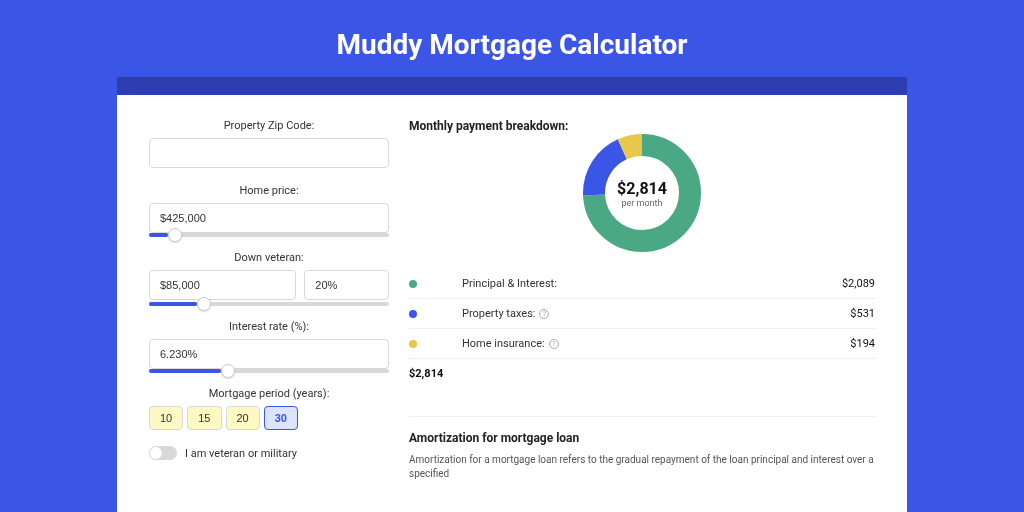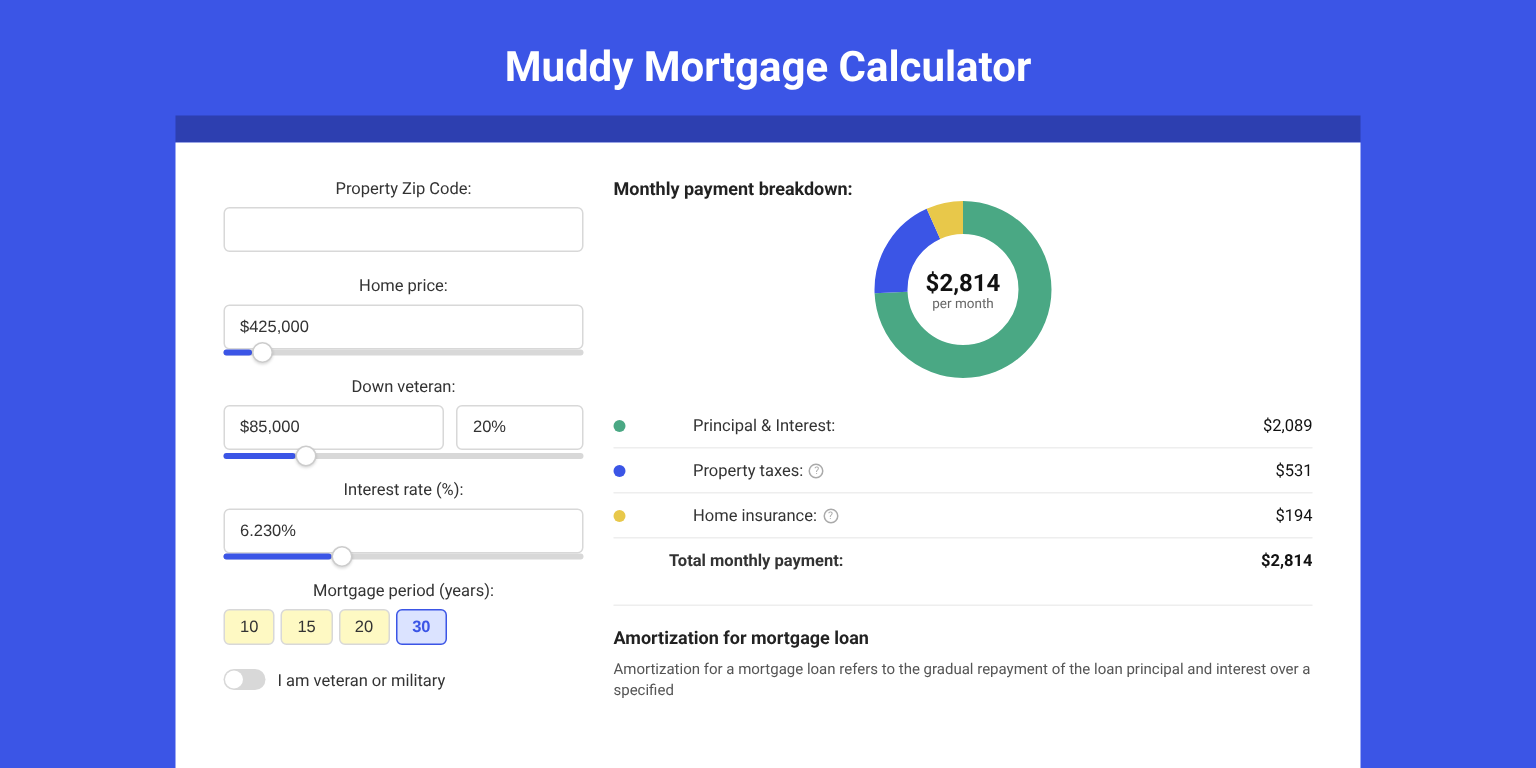--- a/index.html
+++ b/index.html
@@ -172,21 +172,21 @@
     border: 1px solid #aaa;
     border-radius: 50%;
     display: inline-flex;
     align-items: center;
     justify-content: center;
     font-size: 7px;
     color: #aaa;
   }
   .amort-section {
     border-top: 1px solid #eee;
-    margin-top: 15px;
+    margin-top: 28px;
     padding-top: 14px;
   }
   .amort-title { font-size: 12px; font-weight: 700; color: #222; margin-bottom: 8px; }
   .amort-text { font-size: 10px; color: #555; line-height: 1.4; }
 </style>
 </head>
 <body>
 
 <h1 class="page-title">Muddy Mortgage Calculator</h1>
 <div class="darkbar"></div>
@@ -285,21 +285,20 @@
     <div class="legend-row">
       <span class="dot yellow"></span>
       <span class="legend-label">
         <span>Home insurance:</span>
         <span class="info-icon">?</span>
       </span>
       <span class="legend-value">$194</span>
     </div>
 
     <div class="legend-row total">
-      <span class="legend-label" style="margin-left:0">Total monthly payment:</span>
       <span class="legend-value">$2,814</span>
     </div>
 
     <div class="amort-section">
       <div class="amort-title">Amortization for mortgage loan</div>
       <div class="amort-text">Amortization for a mortgage loan refers to the gradual repayment of the loan principal and interest over a specified</div>
     </div>
 
   </div>
 </div>

